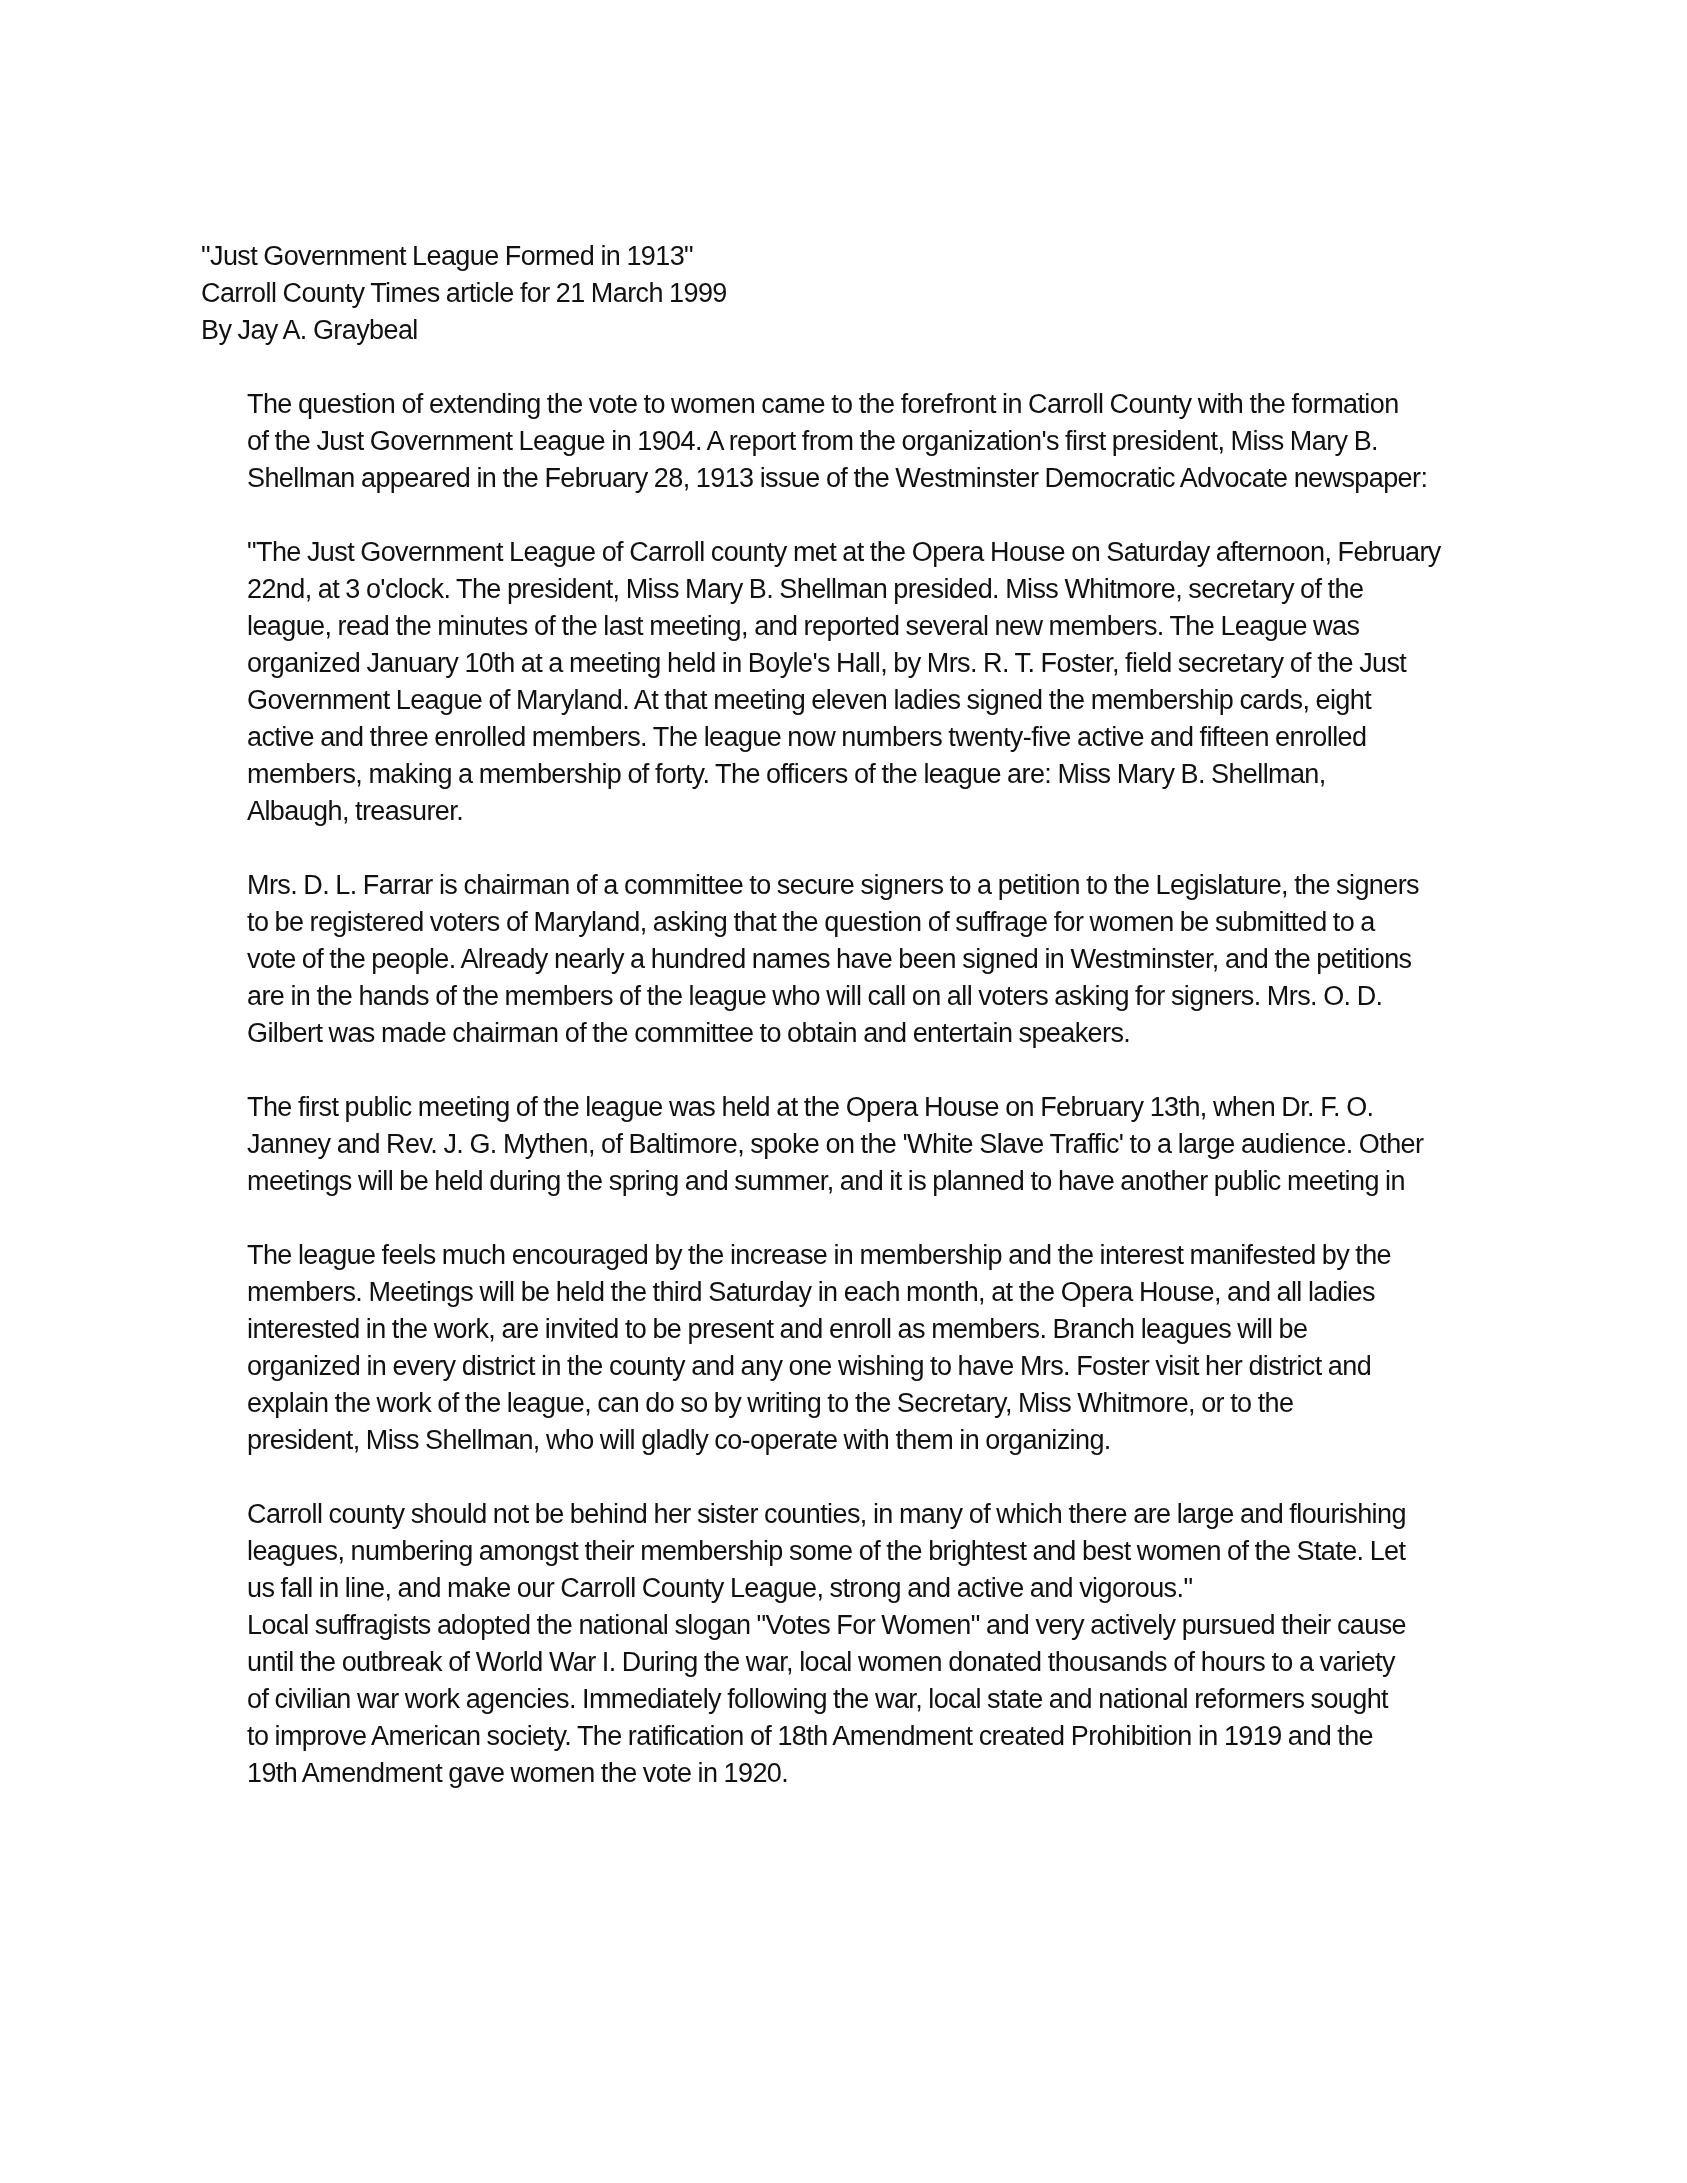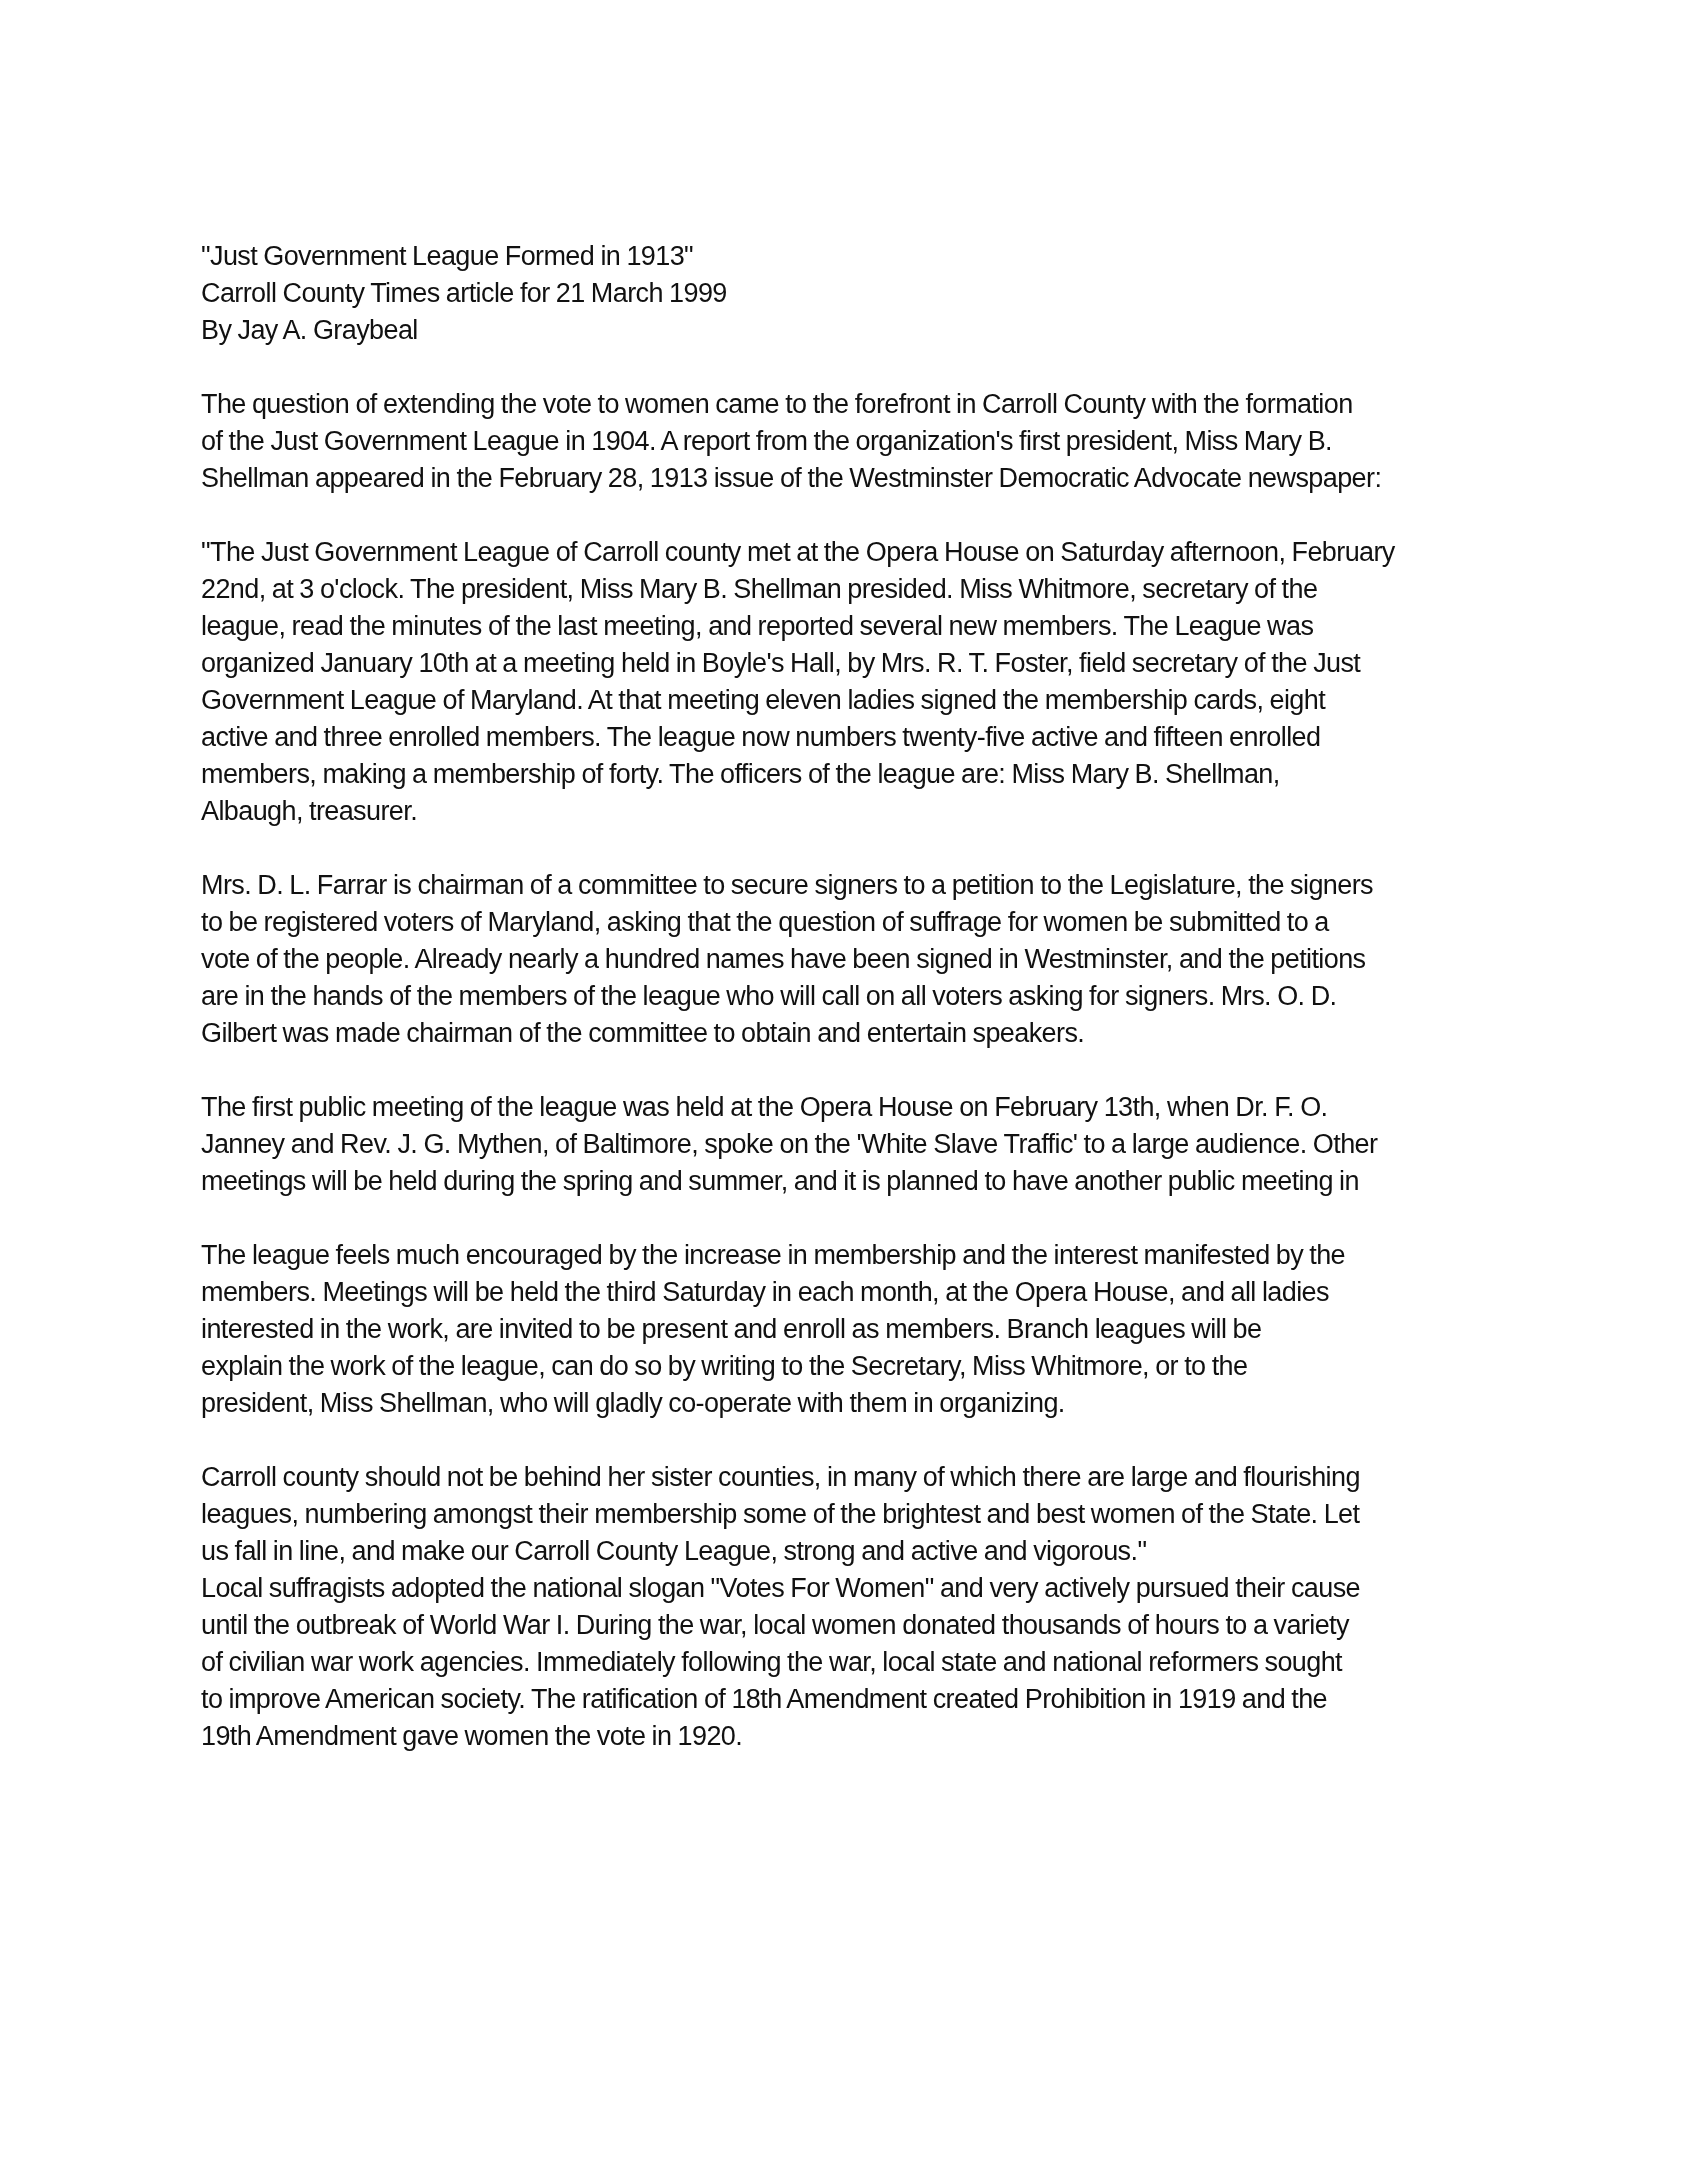--- a/index.html
+++ b/index.html
@@ -26,20 +26,21 @@
       line-height: 37px;
       white-space: nowrap;
       letter-spacing: -0.6px;
       word-spacing: -0.7px;
     }
     .header-block {
       margin-bottom: 37px;
     }
     .para {
       margin-bottom: 37px;
+      margin-left: 46px;
     }
     .para.tight {
       margin-bottom: 0;
     }
   </style>
 </head>
 <body>
 
 <div class="page">
   <div class="header-block">
@@ -76,20 +77,21 @@
   <div class="para">
     <div class="line">The first public meeting of the league was held at the Opera House on February 13th, when Dr. F. O.</div>
     <div class="line">Janney and Rev. J. G. Mythen, of Baltimore, spoke on the 'White Slave Traffic' to a large audience. Other</div>
     <div class="line">meetings will be held during the spring and summer, and it is planned to have another public meeting in</div>
   </div>
 
   <div class="para">
     <div class="line">The league feels much encouraged by the increase in membership and the interest manifested by the</div>
     <div class="line">members. Meetings will be held the third Saturday in each month, at the Opera House, and all ladies</div>
     <div class="line">interested in the work, are invited to be present and enroll as members. Branch leagues will be</div>
+    <div class="line">organized in every district in the county and any one wishing to have Mrs. Foster visit her district and</div>
     <div class="line">explain the work of the league, can do so by writing to the Secretary, Miss Whitmore, or to the</div>
     <div class="line">president, Miss Shellman, who will gladly co-operate with them in organizing.</div>
   </div>
 
   <div class="para tight">
     <div class="line">Carroll county should not be behind her sister counties, in many of which there are large and flourishing</div>
     <div class="line">leagues, numbering amongst their membership some of the brightest and best women of the State.  Let</div>
     <div class="line">us fall in line, and make our Carroll County League, strong and active and vigorous."</div>
   </div>
 

